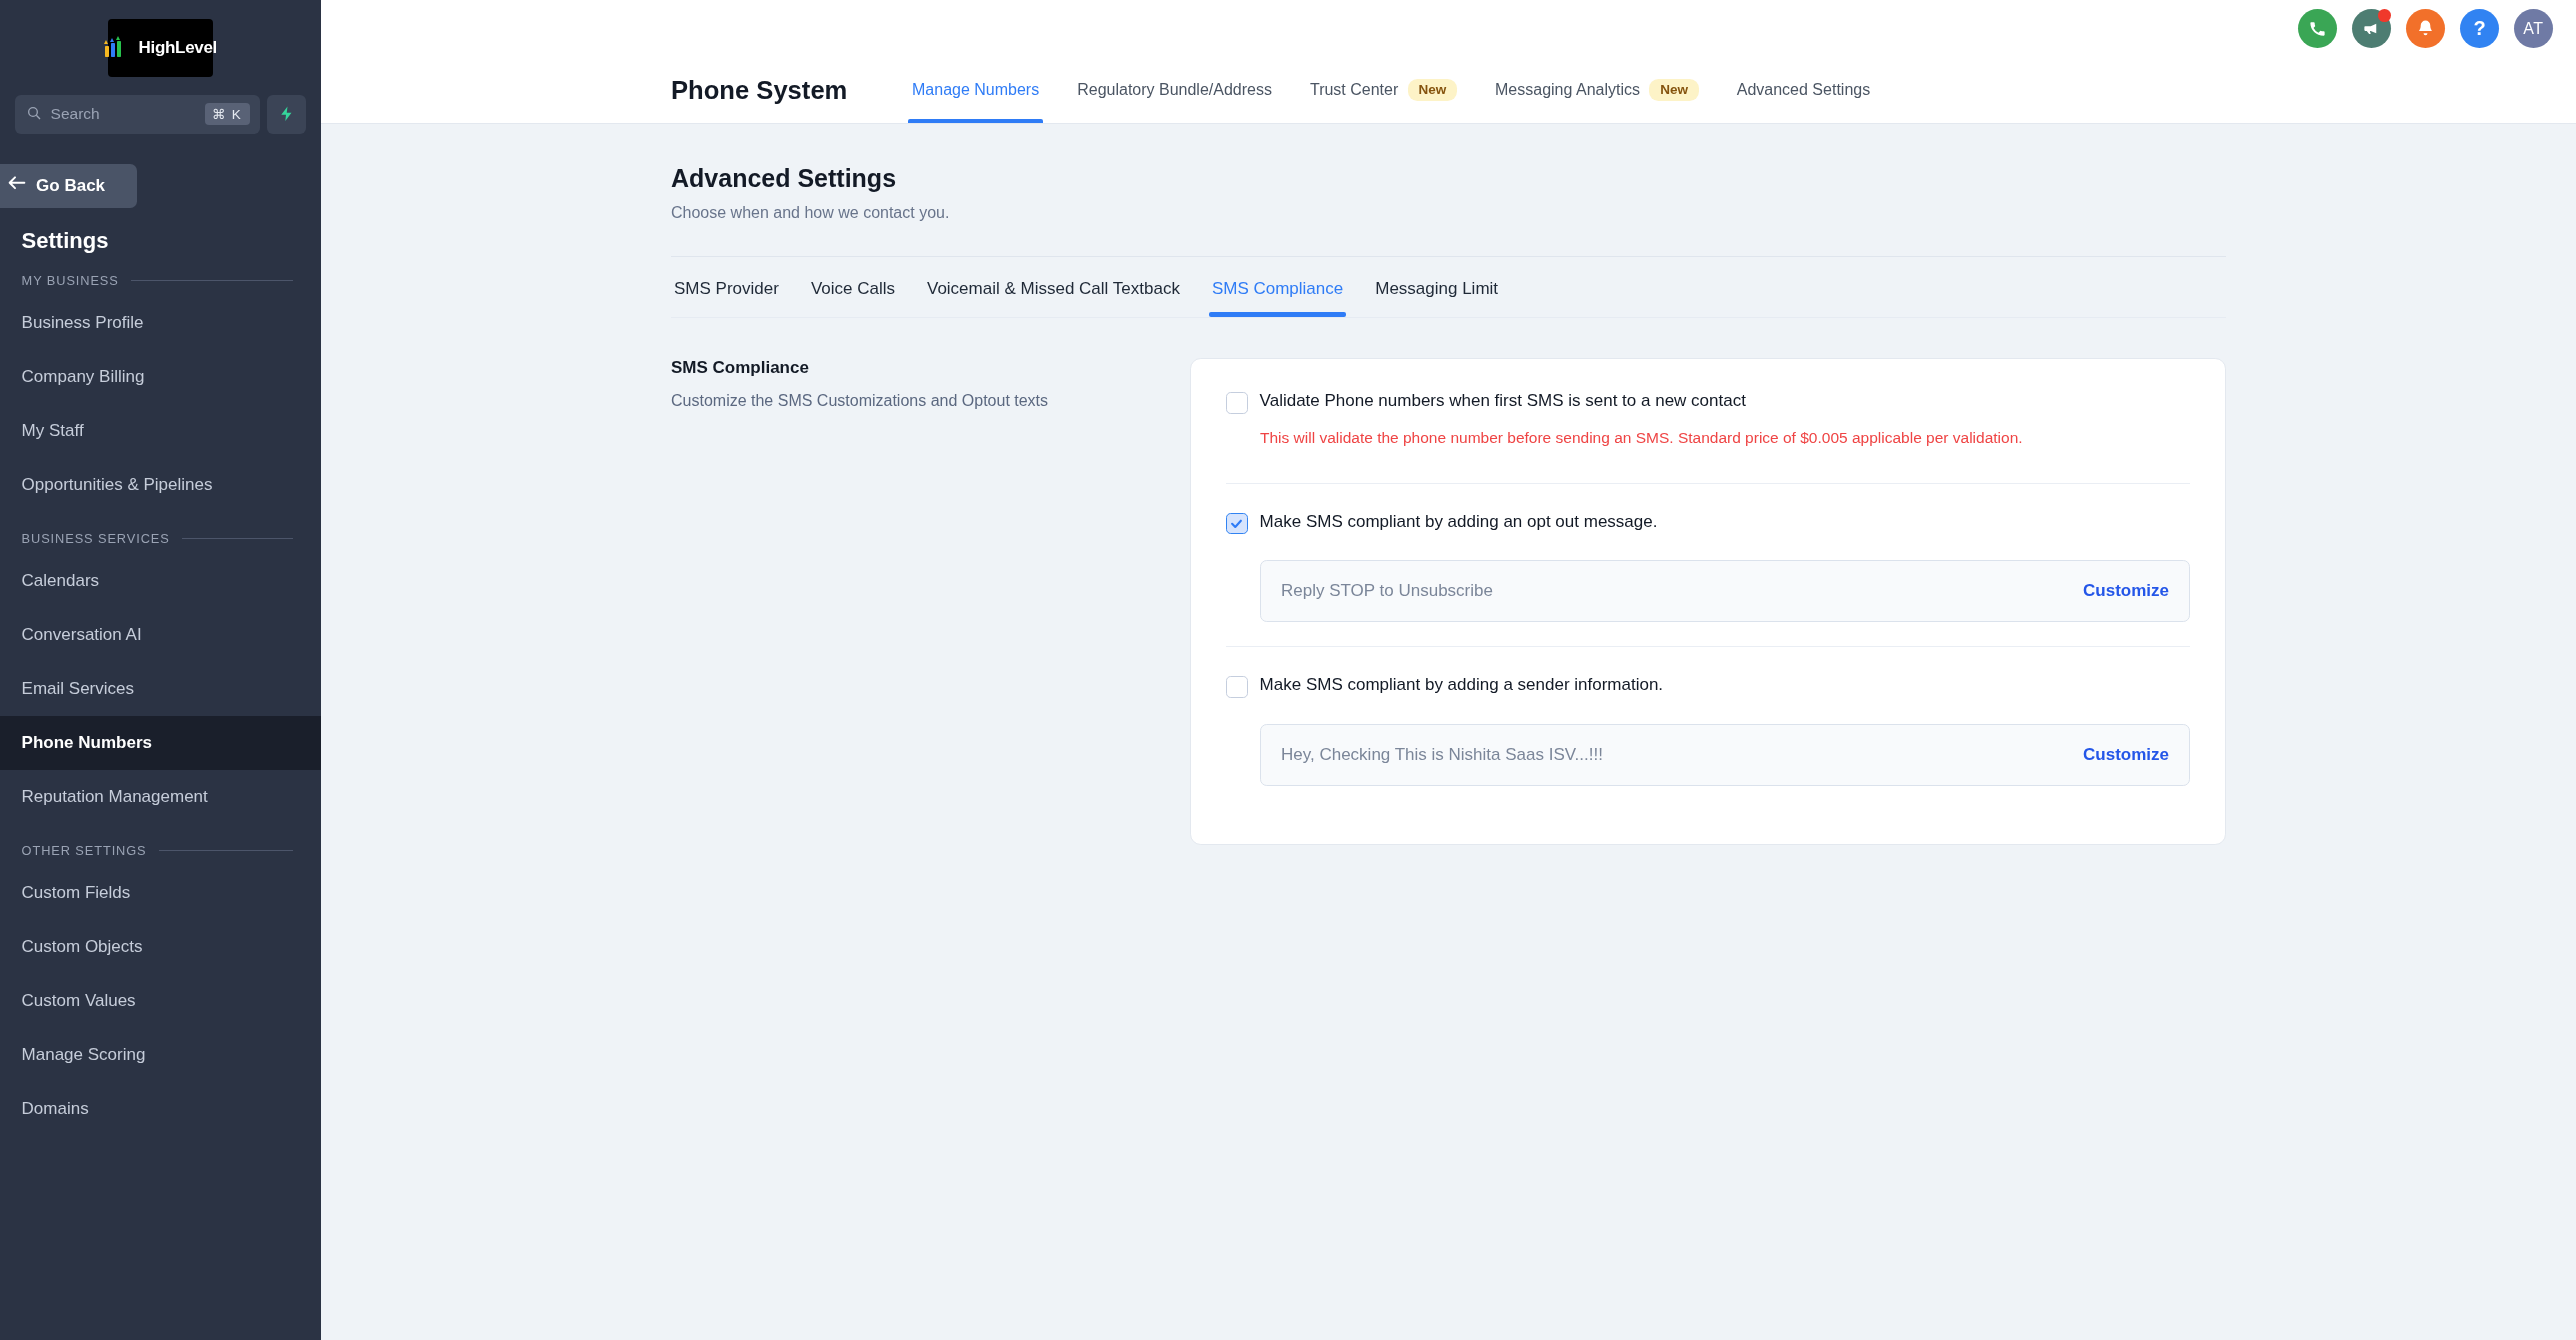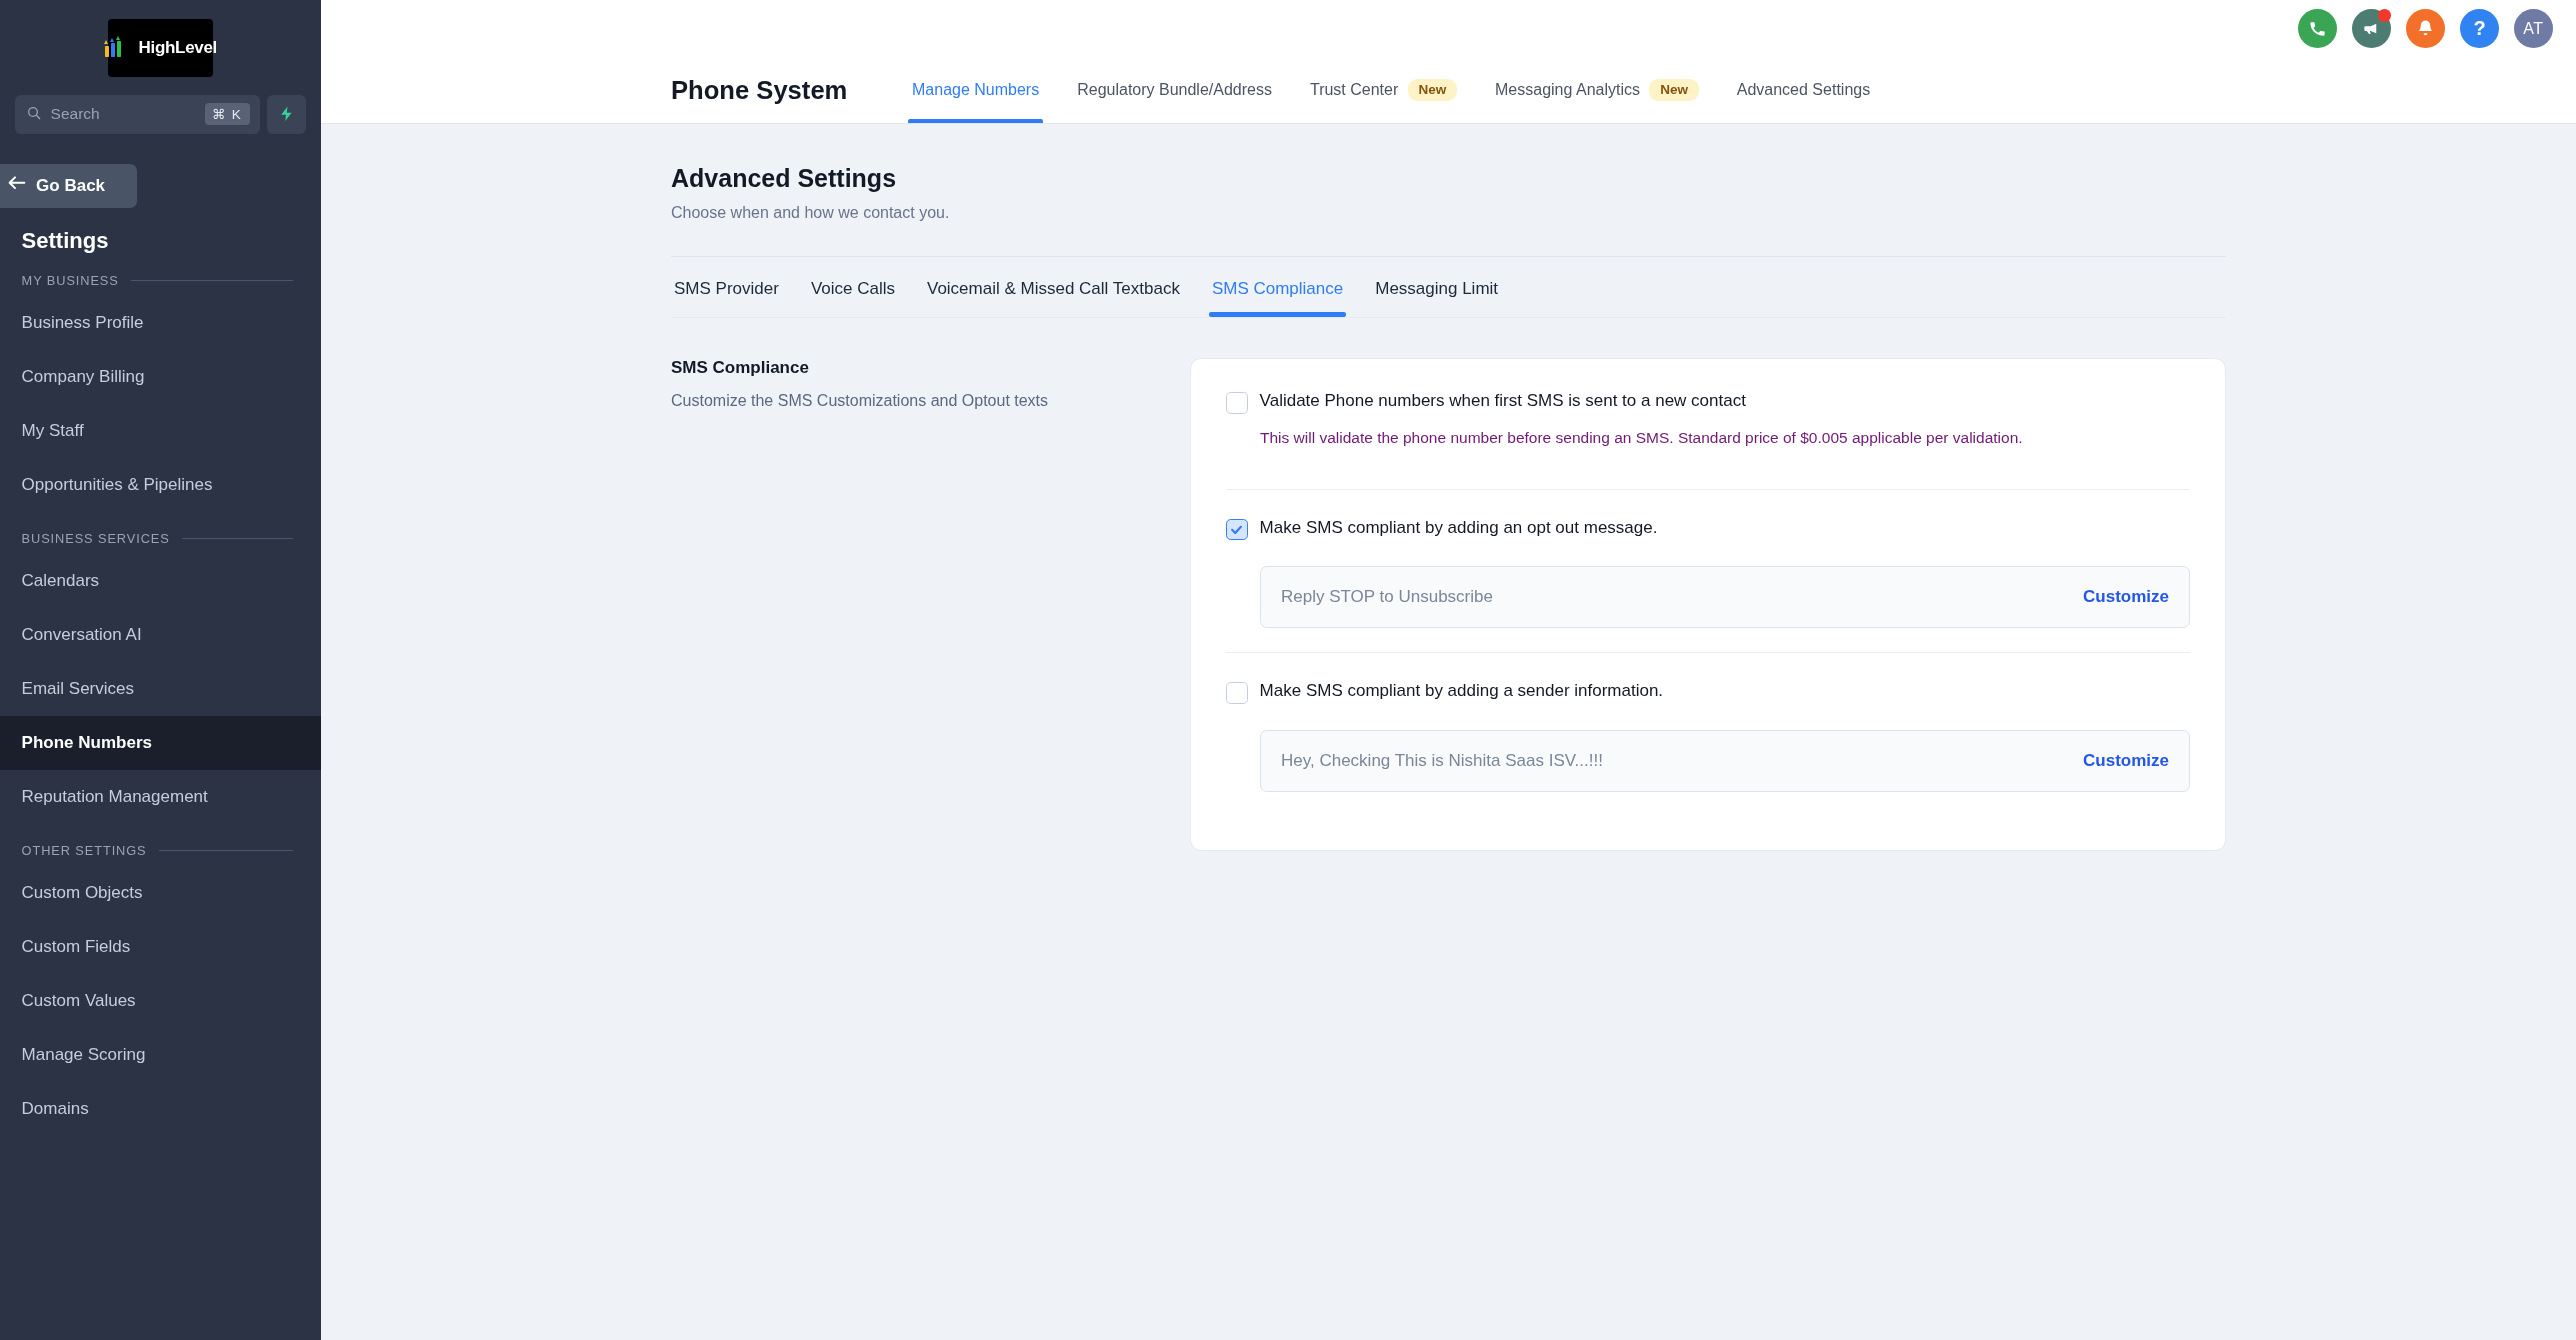--- a/index.html
+++ b/index.html
@@ -196,21 +196,21 @@
   .chk {
     width: 21.6px; height: 21.6px; border-radius: 4.7px;
     border: 1px solid #c5cede; background: #fff;
     flex: 0 0 21.6px; margin-top: 2px; cursor: pointer;
   }
   .chk.checked {
     background: #d6e4fd; border: 1.3px solid #3183f2;
     display: flex; align-items: center; justify-content: center;
   }
   .chk-label { font-size: 17px; color: #131a26; line-height: 1.3; }
-  .chk-help { font-size: 15.5px; color: #701a75; margin: 15px 0 18px 34px; }
+  .chk-help { font-size: 15.5px; color: #ef4444; margin: 15px 0 12px 34px; }
 
   .inputrow {
     margin: 26px 0 0 34px; height: 62px;
     background: #f8fafc; border: 0.7px solid #dbe2ec; border-radius: 6.7px;
     display: flex; align-items: center; padding: 0 20px; gap: 13.5px;
     cursor: text;
   }
   .input-val { flex: 1; font-size: 17px; color: #7b8699; }
   .customize {
     font-size: 17px; font-weight: bold; color: #2456e8; cursor: pointer;
@@ -302,24 +302,24 @@
       </div>
       <div class="nav-item">
         <span>Reputation Management</span>
       </div>
 
       <div class="grp">
         <span class="grp-label">OTHER SETTINGS</span>
         <span class="grp-line"></span>
       </div>
       <div class="nav-item">
+        <span>Custom Fields</span>
+      </div>
+      <div class="nav-item">
         <span>Custom Objects</span>
-      </div>
-      <div class="nav-item">
-        <span>Custom Fields</span>
       </div>
       <div class="nav-item">
         <span>Custom Values</span>
       </div>
       <div class="nav-item">
         <span>Manage Scoring</span>
       </div>
       <div class="nav-item">
         <span>Domains</span>
       </div>

